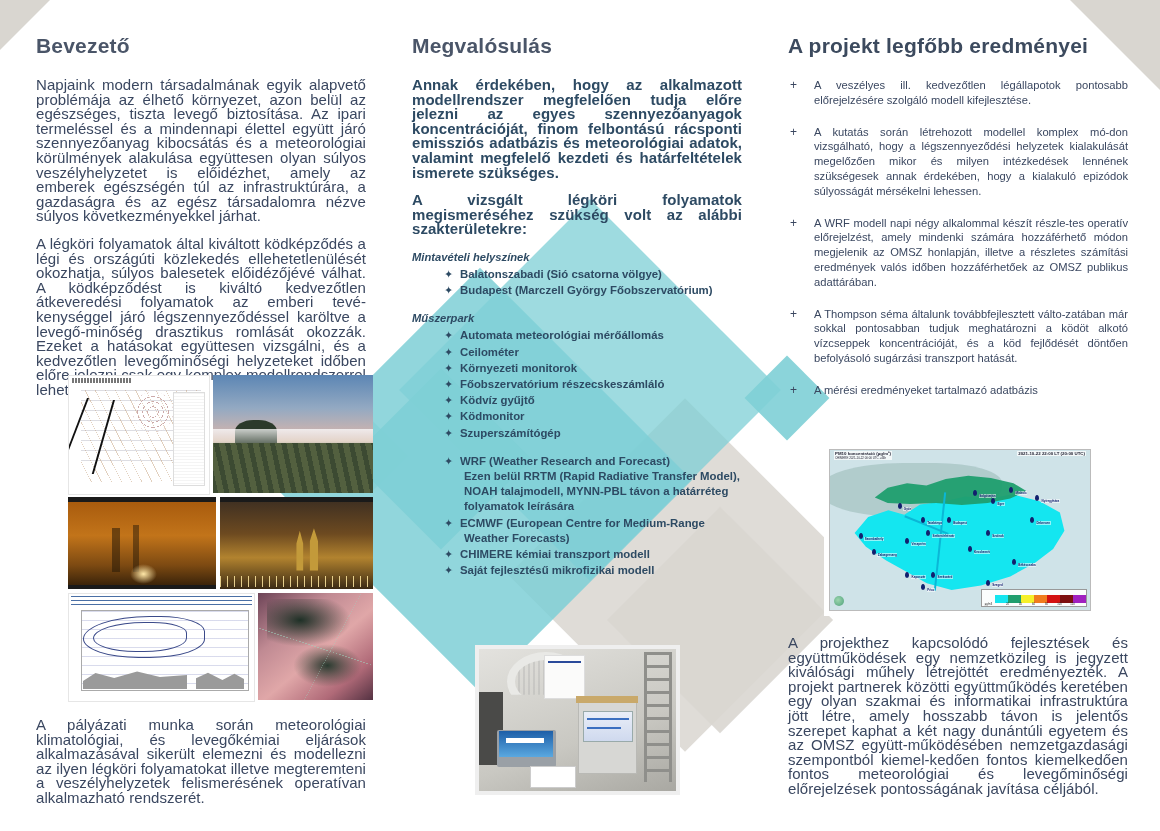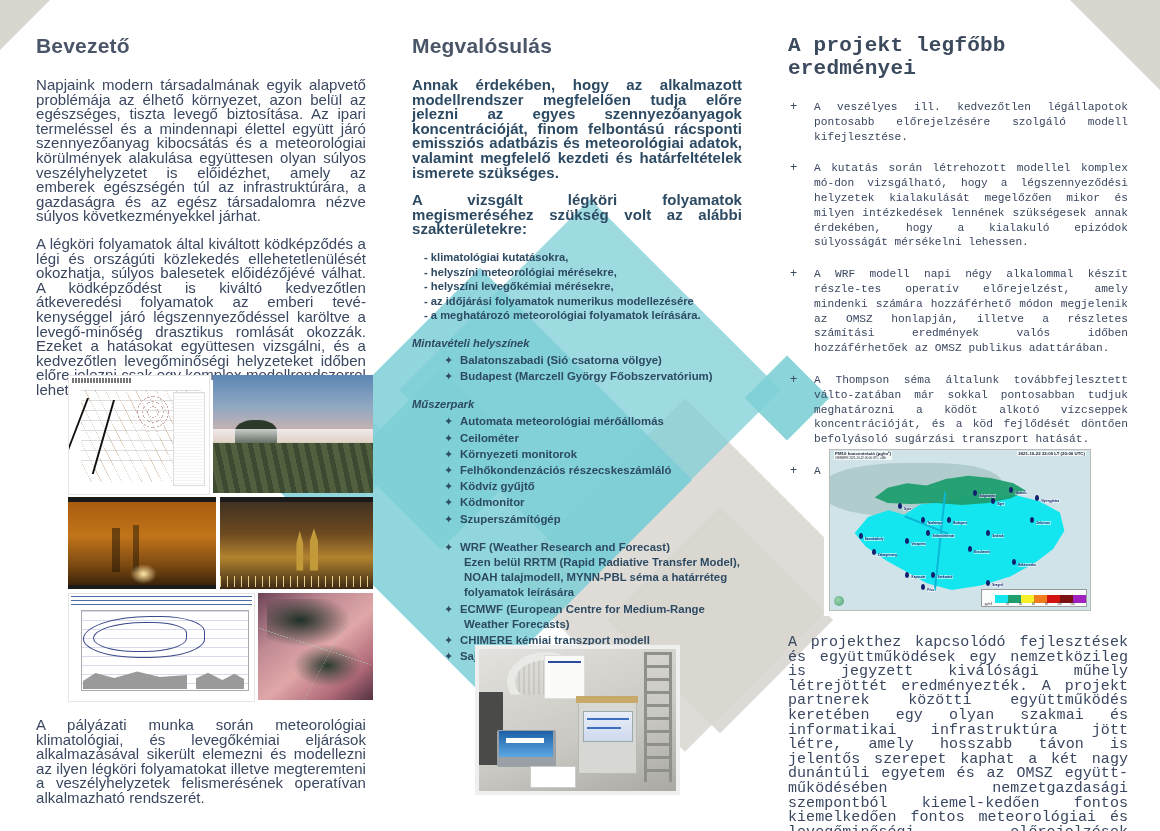--- a/index.html
+++ b/index.html
@@ -64,21 +64,21 @@
     width:160px;height:160px;
     left:640px;top:540px;
     background:#d9d6d0;
     opacity:.9;
   }
 
   
   .col{position:absolute;top:0;height:831px;}
   .col-left{left:0;width:392px;}
   .col-mid{left:392px;width:372px;}
-  .col-right{left:764px;width:396px;font-family:Liberation Mono, monospace;}
+  .col-right{left:764px;width:396px;}
 
   .inner{position:absolute;}
 
   h2.col-title{
     font-size:21px;
     font-weight:bold;
     color:#4a5568;
     margin:0 0 20px 0;
     letter-spacing:.2px;
   }
@@ -348,47 +348,40 @@
       <p class="body">A pályázati munka során meteorológiai klimatológiai, és levegőkémiai eljárások alkalmazásával sikerült elemezni és modellezni az ilyen légköri folyamatokat illetve megteremteni a veszélyhelyzetek felismerésének operatívan alkalmazható rendszerét.</p>
     </div>
   </div>
 
   <div class="col col-mid">
     <div class="inner" style="left:20px;top:34px;width:330px;">
       <h2 class="col-title">Megvalósulás</h2>
       <p class="body bold">Annak érdekében, hogy az alkalmazott modellrendszer megfelelően tudja előre jelezni az egyes szennyezőanyagok koncentrációját, finom felbontású rácsponti emissziós adatbázis és meteorológiai adatok, valamint megfelelő kezdeti és határfeltételek ismerete szükséges.</p>
       <p class="body bold">A vizsgált légköri folyamatok megismeréséhez szükség volt az alábbi szakterületekre:</p>
 
-      <ul class="dashlist">
-        <li>- klimatológiai kutatásokra,</li>
-        <li>- helyszíni meteorológiai mérésekre,</li>
-        <li>- helyszíni levegőkémiai mérésekre,</li>
-        <li>- az időjárási folyamatok numerikus modellezésére</li>
-        <li>- a meghatározó meteorológiai folyamatok leírására.</li>
-      </ul>
 
       <div class="grouphead">Mintavételi helyszínek</div>
       <ul class="bullets">
         <li><span class="bul">✦</span><span>Balatonszabadi (Sió csatorna völgye)</span></li>
         <li><span class="bul">✦</span><span>Budapest (Marczell György Főobszervatórium)</span></li>
       </ul>
 
       <div class="grouphead">Műszerpark</div>
       <ul class="bullets">
         <li><span class="bul">✦</span><span>Automata meteorológiai mérőállomás</span></li>
         <li><span class="bul">✦</span><span>Ceilométer</span></li>
         <li><span class="bul">✦</span><span>Környezeti monitorok</span></li>
-        <li><span class="bul">✦</span><span>Felhőkondenzációs részecskeszámláló</span></li>
+        <li><span class="bul">✦</span><span>Főobszervatórium részecskeszámláló</span></li>
         <li><span class="bul">✦</span><span>Ködvíz gyűjtő</span></li>
         <li><span class="bul">✦</span><span>Ködmonitor</span></li>
         <li><span class="bul">✦</span><span>Szuperszámítógép</span></li>
       </ul>
 
       <ul class="bullets">
-        <li><span class="bul">✦</span><span>WRF (Weather Research and Forecast)</span><span class="sub">Ezen belül RRTM   (Rapid Radiative Transfer Model),  NOAH talajmodell, MYNN-PBL séma a határréteg folyamatok leírására</span></li>
+        <li><span class="bul">✦</span><span>WRF (Weather Research and Forecast)</span><span class="sub">Ezen belül RRTM   (Rapid Radiative Transfer Model),  NOAH talajmodell, MYNN-PBL távon a határréteg folyamatok leírására</span></li>
         <li><span class="bul">✦</span><span>ECMWF (European Centre for Medium-Range</span><span class="sub">Weather Forecasts)</span></li>
         <li><span class="bul">✦</span><span>CHIMERE kémiai transzport modell</span></li>
         <li><span class="bul">✦</span><span>Saját fejlesztésű mikrofizikai modell</span></li>
       </ul>
     </div>
   </div>
 
   <div class="labphoto">
     <div class="scene">
       <div class="lp-wall"></div>

